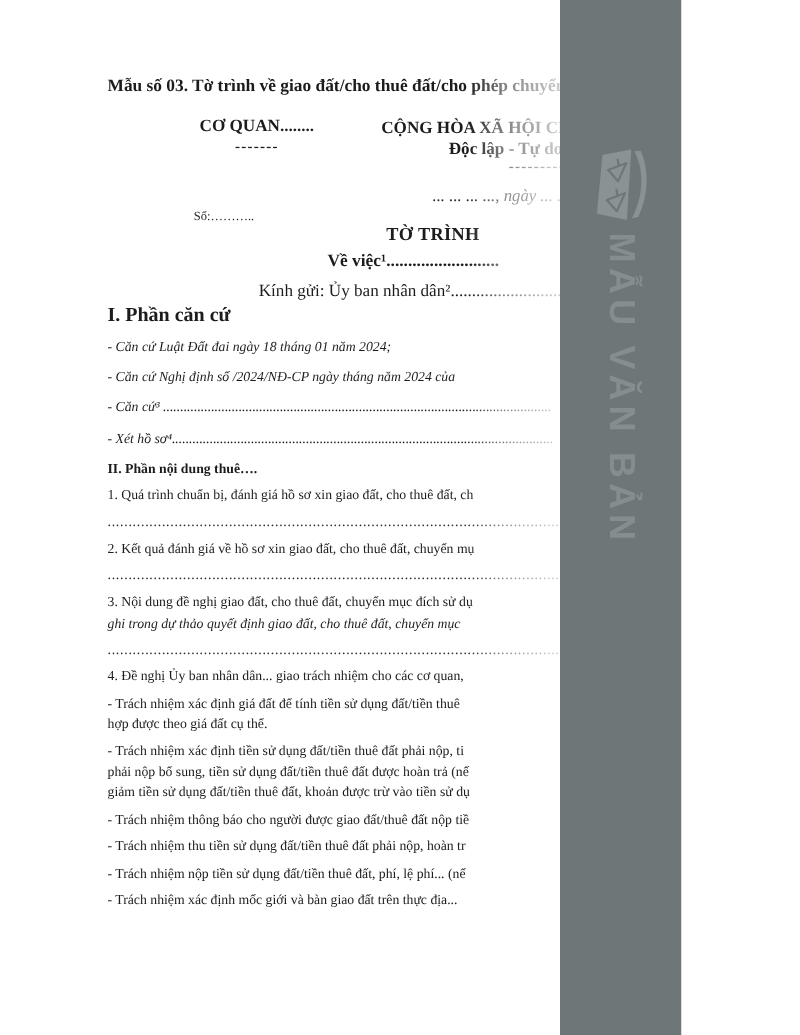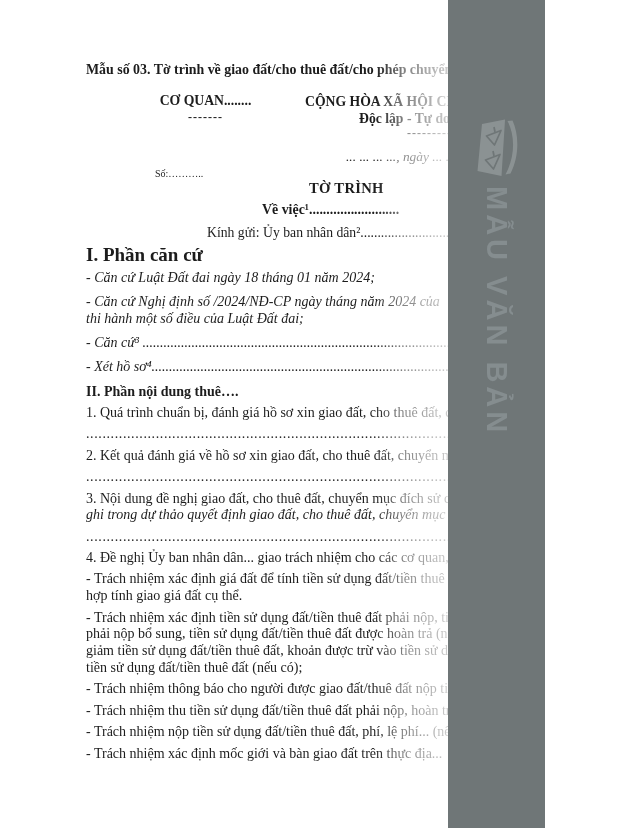--- a/index.html
+++ b/index.html
@@ -17,23 +17,23 @@
   .org-name    { font-size:13.7px; font-weight:bold; white-space:nowrap; }
   .org-sep     { font-size:12px; font-weight:bold; letter-spacing:1px; margin-top:1px; }
   .nation1     { left:305px; top:94px;  font-size:13.7px; }
   .nation2     { left:359px; top:111px; font-size:13.7px; }
   .nation-sep  { left:407px; top:126px; font-size:12px; font-weight:bold; letter-spacing:1px; }
   .doc-number  { left:155px; top:149px; font-size:10px;margin-top:19px; }
   .date-line   { left:346px; top:149px; font-size:13.4px; color:#2a2a2a; }
   .doc-title   { left:309px; top:180px; font-size:14.6px; letter-spacing:0.3px; }
   .subject     { left:262px; top:202px; font-size:13.9px; }
   .recipient   { left:207px; top:225px; font-size:13.7px; }
-  .sec1        { left:86px;  top:244px; font-size:19px; }
+  .sec1        { left:86px;  top:244px; font-size:16px; }
 
-  .body { position:absolute; left:86px; top:270px; width:362px; font-size:14px; line-height:16.8px; }
+  .body { position:absolute; left:86px; top:270px; width:362px; font-size:11px; line-height:16.8px; }
   .body p { margin:4.6px 0 0 0; }
   .body p.first { margin-top:0; }
   .body p.g1 { margin-top:7.4px; }
   .ln { white-space:nowrap; }
   .dots { letter-spacing:0.6px; color:#2b2b2b; }
 
   
   .fade { position:absolute; left:374px; top:0; width:74px; height:828px; z-index:5;
           background:linear-gradient(90deg, rgba(255,255,255,0) 0%, rgba(255,255,255,0.45) 40%, rgba(255,255,255,0.78) 100%); }
 
@@ -72,21 +72,20 @@
     <div class="abs sec1 b">I. Phần căn cứ</div>
 
     <div class="body">
       <p class="first">
         </p>
         <div class="ln i">- Căn cứ Luật Đất đai ngày 18 tháng 01 năm 2024;</div>
       <p></p>
       <p class="g1">
         </p>
         <div class="ln i">- Căn cứ Nghị định số /2024/NĐ-CP ngày tháng năm 2024 của</div>
-        <div class="ln i">thi hành một số điều của Luật Đất đai;</div>
       <p></p>
       <p class="g1">
         </p>
         <div class="ln i">- Căn cứ³ .................................................................................................................</div>
       <p></p>
       <p class="g1">
         </p>
         <div class="ln i">- Xét hồ sơ⁴...............................................................................................................</div>
       <p></p>
       <p class="g1">
@@ -118,28 +117,27 @@
         </p>
         <div class="ln dots">........................................................................................................................................</div>
       <p></p>
       <p>
         </p>
         <div class="ln">4. Đề nghị Ủy ban nhân dân... giao trách nhiệm cho các cơ quan,</div>
       <p></p>
       <p>
         </p>
         <div class="ln">- Trách nhiệm xác định giá đất để tính tiền sử dụng đất/tiền thuê</div>
-        <div class="ln">hợp tính giao giá đất cụ thể.</div>
+        <div class="ln">hợp được theo giá đất cụ thể.</div>
       <p></p>
       <p>
         </p>
         <div class="ln">- Trách nhiệm xác định tiền sử dụng đất/tiền thuê đất phải nộp, ti</div>
         <div class="ln">phải nộp bổ sung, tiền sử dụng đất/tiền thuê đất được hoàn trả (nế</div>
         <div class="ln">giảm tiền sử dụng đất/tiền thuê đất, khoản được trừ vào tiền sử dụ</div>
-        <div class="ln">tiền sử dụng đất/tiền thuê đất (nếu có);</div>
       <p></p>
       <p>
         </p>
         <div class="ln">- Trách nhiệm thông báo cho người được giao đất/thuê đất nộp tiề</div>
       <p></p>
       <p>
         </p>
         <div class="ln">- Trách nhiệm thu tiền sử dụng đất/tiền thuê đất phải nộp, hoàn tr</div>
       <p></p>
       <p>

